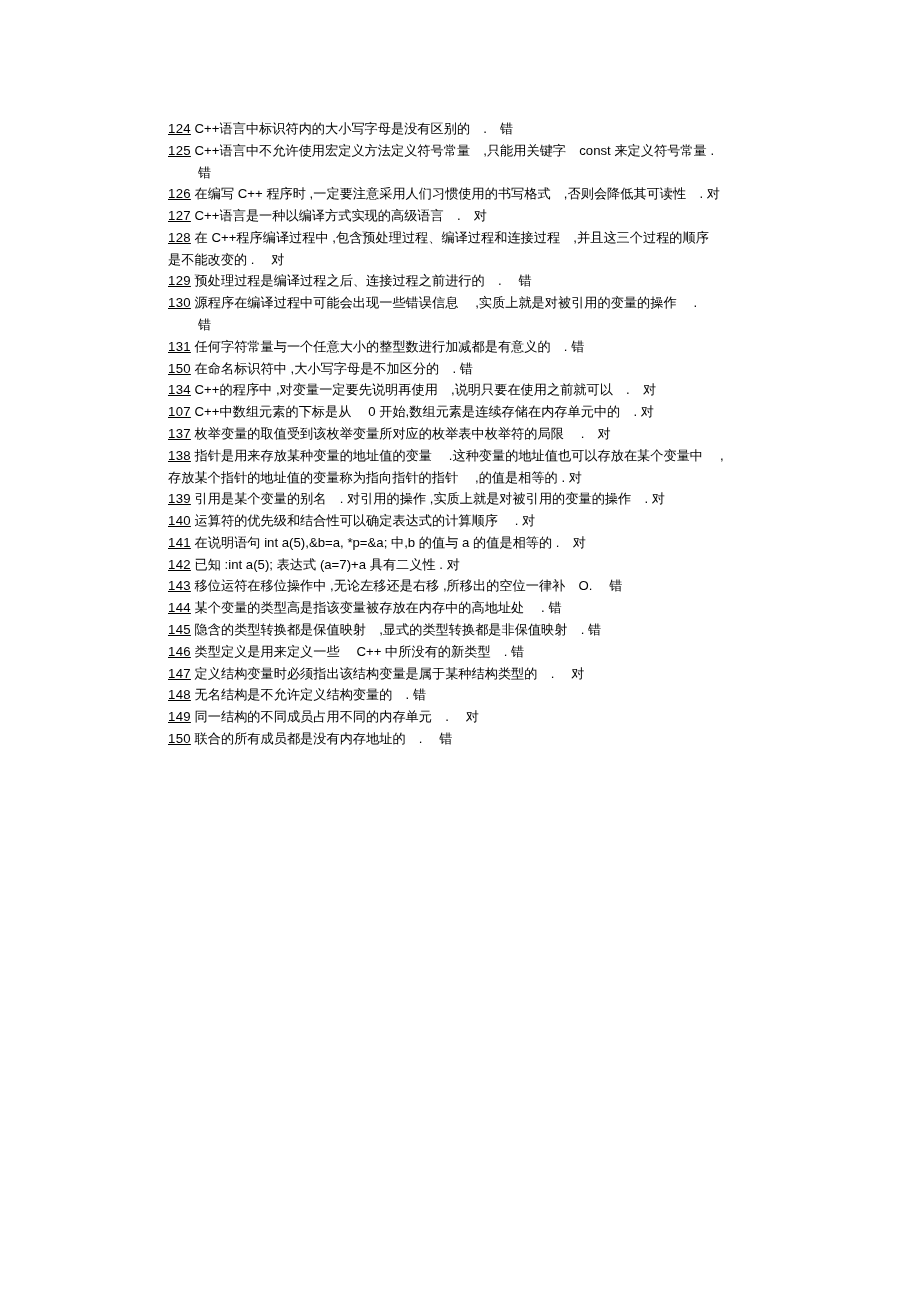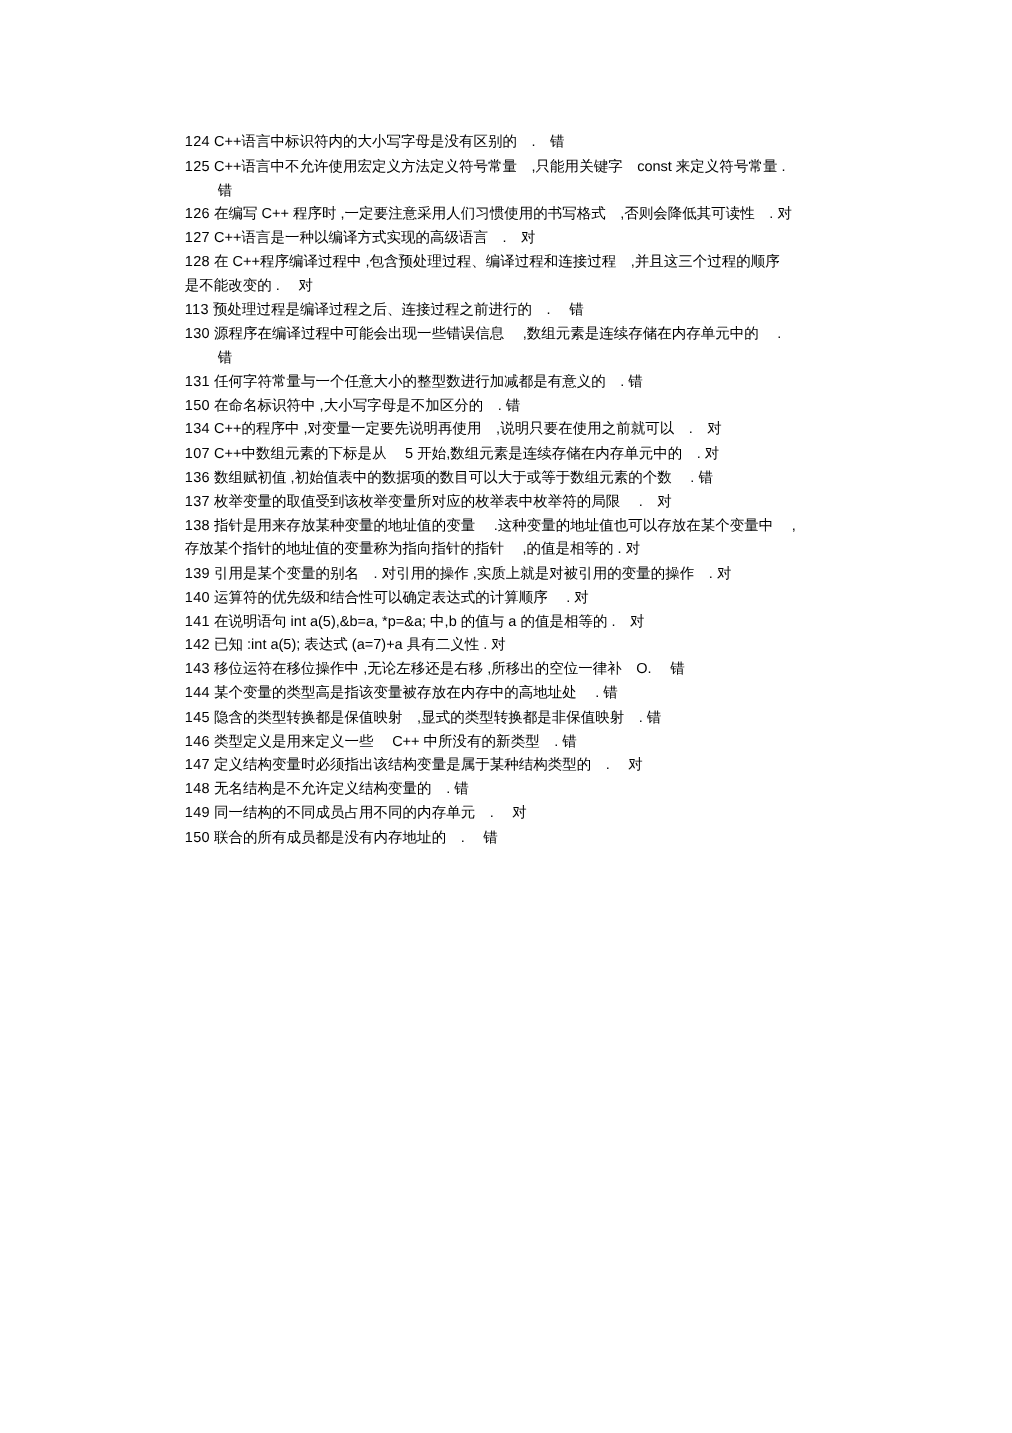--- a/index.html
+++ b/index.html
@@ -16,48 +16,48 @@
     font-size: 13.2px;
     color: #000000;
     line-height: 1.65;
   }
   .line {
     display: block;
   }
   .num {
     display: inline;
     letter-spacing: 0.3px;
+    text-decoration: underline;
   }
   .indent {
     padding-left: 30px;
   }
   .spaced {
     word-spacing: 0px;
     margin-top: 48px;
   }
 </style>
 </head>
 <body>
 
 <div class="page" id="page-container">
     <div class="line"><span class="num">124</span>  <span class="spaced">C++语言中标识符内的大小写字母是没有区别的 . 错</span></div>
     <div class="line"><span class="num">125</span>  <span class="spaced">C++语言中不允许使用宏定义方法定义符号常量 ,只能用关键字 const 来定义符号常量  .</span></div>
     <div class="line indent"><span>错</span></div>
     <div class="line"><span class="num">126</span>  <span class="spaced">在编写  C++ 程序时 ,一定要注意采用人们习惯使用的书写格式 ,否则会降低其可读性 . 对</span></div>
     <div class="line"><span class="num">127</span>  <span class="spaced">C++语言是一种以编译方式实现的高级语言 . 对</span></div>
     <div class="line"><span class="num">128</span>  <span class="spaced">在 C++程序编译过程中  ,包含预处理过程、编译过程和连接过程 ,并且这三个过程的顺序</span></div>
     <div class="line"><span>是不能改变的  .  对</span></div>
-    <div class="line"><span class="num">113</span>  <span class="spaced">预处理过程是编译过程之后、连接过程之前进行的 .  错</span></div>
-    <div class="line"><span class="num">130</span>  <span class="spaced">源程序在编译过程中可能会出现一些错误信息  ,数组元素是连续存储在内存单元中的  .</span></div>
+    <div class="line"><span class="num">129</span>  <span class="spaced">预处理过程是编译过程之后、连接过程之前进行的 .  错</span></div>
+    <div class="line"><span class="num">130</span>  <span class="spaced">源程序在编译过程中可能会出现一些错误信息  ,实质上就是对被引用的变量的操作  .</span></div>
     <div class="line indent"><span>错</span></div>
     <div class="line"><span class="num">131</span>  <span class="spaced">任何字符常量与一个任意大小的整型数进行加减都是有意义的 .  错</span></div>
     <div class="line"><span class="num">150</span>  <span class="spaced">在命名标识符中  ,大小写字母是不加区分的 .   错</span></div>
     <div class="line"><span class="num">134</span>  <span class="spaced">C++的程序中  ,对变量一定要先说明再使用 ,说明只要在使用之前就可以 . 对</span></div>
-    <div class="line"><span class="num">107</span>  <span class="spaced">C++中数组元素的下标是从  5 开始,数组元素是连续存储在内存单元中的 .   对</span></div>
-    <div class="line"><span class="num">136</span>  <span class="spaced">数组赋初值  ,初始值表中的数据项的数目可以大于或等于数组元素的个数  .  错</span></div>
+    <div class="line"><span class="num">107</span>  <span class="spaced">C++中数组元素的下标是从  0 开始,数组元素是连续存储在内存单元中的 .   对</span></div>
     <div class="line"><span class="num">137</span>  <span class="spaced">枚举变量的取值受到该枚举变量所对应的枚举表中枚举符的局限  . 对</span></div>
     <div class="line"><span class="num">138</span>  <span class="spaced">指针是用来存放某种变量的地址值的变量  .这种变量的地址值也可以存放在某个变量中  ,</span></div>
     <div class="line"><span>存放某个指针的地址值的变量称为指向指针的指针  ,的值是相等的  . 对</span></div>
     <div class="line"><span class="num">139</span>  <span class="spaced">引用是某个变量的别名 . 对引用的操作  ,实质上就是对被引用的变量的操作 . 对</span></div>
     <div class="line"><span class="num">140</span>  <span class="spaced">运算符的优先级和结合性可以确定表达式的计算顺序  .  对</span></div>
     <div class="line"><span class="num">141</span>  <span class="spaced">在说明语句   int a(5),&amp;b=a, *p=&amp;a;  中,b 的值与  a 的值是相等的  . 对</span></div>
     <div class="line"><span class="num">142</span>  <span class="spaced">已知 :int a(5); 表达式 (a=7)+a  具有二义性  .  对</span></div>
     <div class="line"><span class="num">143</span>  <span class="spaced">移位运符在移位操作中   ,无论左移还是右移   ,所移出的空位一律补 O.  错</span></div>
     <div class="line"><span class="num">144</span>  <span class="spaced">某个变量的类型高是指该变量被存放在内存中的高地址处  .  错</span></div>
     <div class="line"><span class="num">145</span>  <span class="spaced">隐含的类型转换都是保值映射 ,显式的类型转换都是非保值映射 . 错</span></div>

